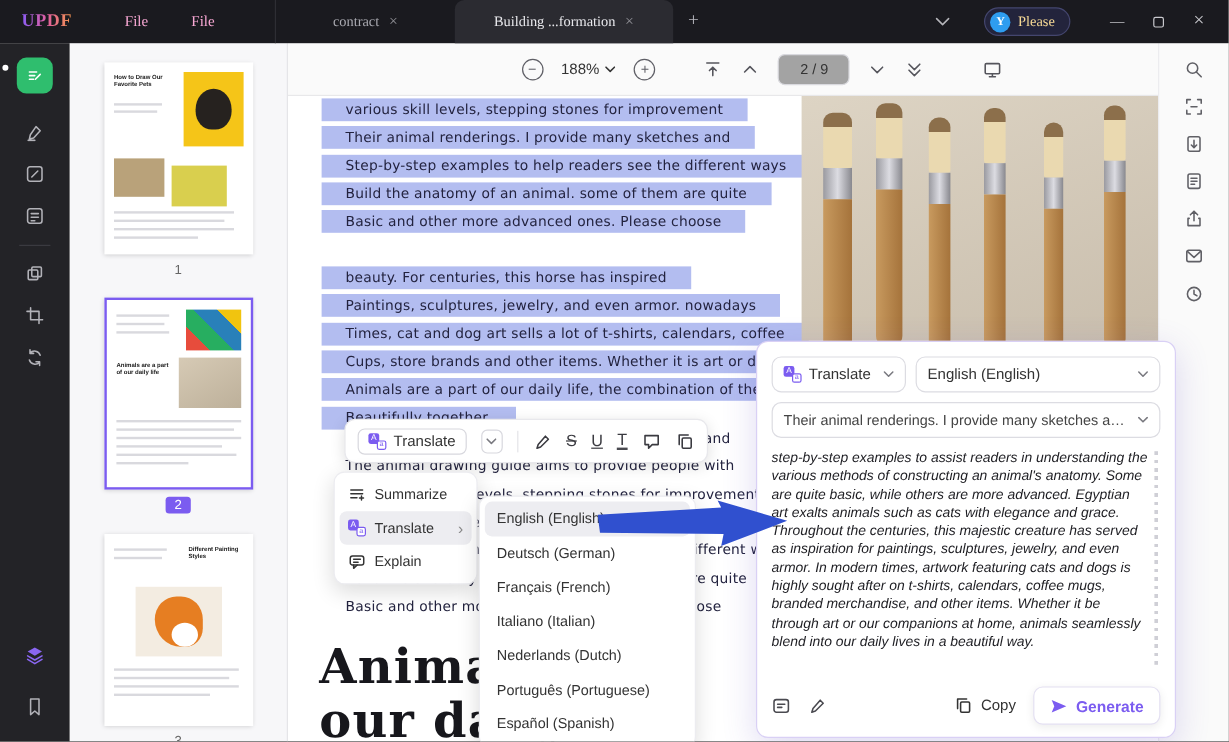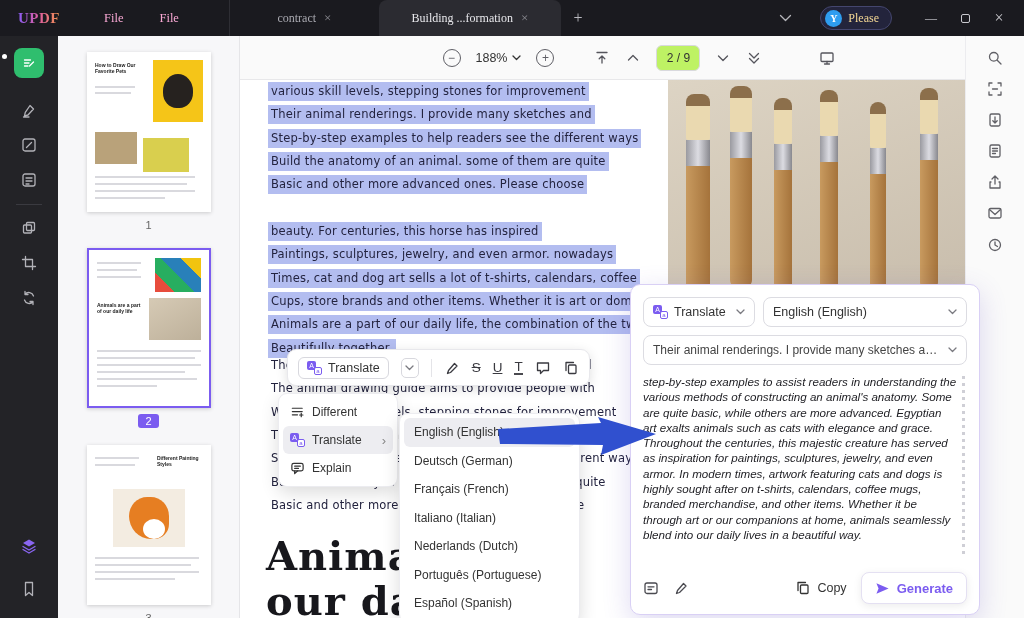--- a/index.html
+++ b/index.html
@@ -61,32 +61,32 @@
   .t-title { position:absolute; font-size:5px; font-weight:700; color:#222; line-height:6px; }
 
   
   .doc-toolbar { position:absolute; left:240px; top:36px; width:725px; height:44px;
                  background:#fafafa; border-bottom:1px solid #e8e8ea; display:flex;
                  align-items:center; justify-content:center; gap:15px; color:#55555c; z-index:6; }
   .circle-btn { width:18px; height:18px; border:1.4px solid #5f5f66; border-radius:50%;
                 display:flex; align-items:center; justify-content:center; font-size:12px;
                 line-height:1; color:#5f5f66; }
   .zoom-label { font-size:12.5px; color:#333; display:flex; gap:5px; align-items:center; }
-  .page-box { width:44px; height:26px; background:#bef264; border:1px solid #d9d9de; border-radius:6px;
+  .page-box { width:60px; height:26px; background:#a3a3a3; border:1px solid #d9d9de; border-radius:6px;
               font-size:12px; color:#333; display:flex; align-items:center; justify-content:center; }
   .tb-icon { display:flex; }
   .present-btn { position:absolute; right:130px; top:14px; display:flex; color:#55555c; }
   .tb-gap { width:10px; }
 
   
   .content { position:absolute; left:240px; top:80px; width:725px; height:538px;
              background:#fff; overflow:hidden; z-index:1; }
   .doc-line { position:absolute; left:28px; white-space:nowrap; font-size:11.5px;
               letter-spacing:.2px; color:#23233f; font-family:"DejaVu Sans", sans-serif;
-              padding:2px 3px 3px; }
+              padding:2px 20px 3px; }
   .doc-line.hl { background:#b3bdf0; }
   .heading { position:absolute; left:26px; font-family:"DejaVu Serif", serif; font-weight:700;
              color:#17171c; font-size:40px; letter-spacing:1px; white-space:nowrap; }
   .brushes { position:absolute; left:428px; top:0; width:297px; height:204px;
              background:linear-gradient(160deg,#ddd4c4,#c9bead); overflow:hidden; }
   .brush { position:absolute; }
   .bristle { background:linear-gradient(#8c6f4b 0 12px,#ead9b0 12px); border-radius:8px 8px 2px 2px; height:46px; }
   .ferrule { background:linear-gradient(90deg,#9a9aa0,#dcdce2,#88888e); height:26px; }
   .handle { background:linear-gradient(90deg,#c89a5f,#a5733b); border-radius:0 0 8px 8px; height:130px; }
 
@@ -476,21 +476,21 @@
           <path d="M3 10.5 V2.5 H10.5"></path>
         </svg>
     </div>
   </div>
 
   <div class="context-menu">
     <div class="cm-item">
       <svg class="st" width="15" height="16" viewBox="0 0 16 16">
           <path d="M2.5 4 H13 M2.5 7.5 H13 M2.5 11 H8 M12 9.5 V13 M10.2 11.2 H13.8"></path>
         </svg>
-      <span>Different</span>
+      <span>Summarize</span>
     </div>
     <div class="cm-item active">
       <span class="tr-icon">
         <span class="b1">A</span>
         <span class="b2">a</span>
       </span>
       <span>Translate</span>
       <span class="cm-arrow">›</span>
     </div>
     <div class="cm-item">

